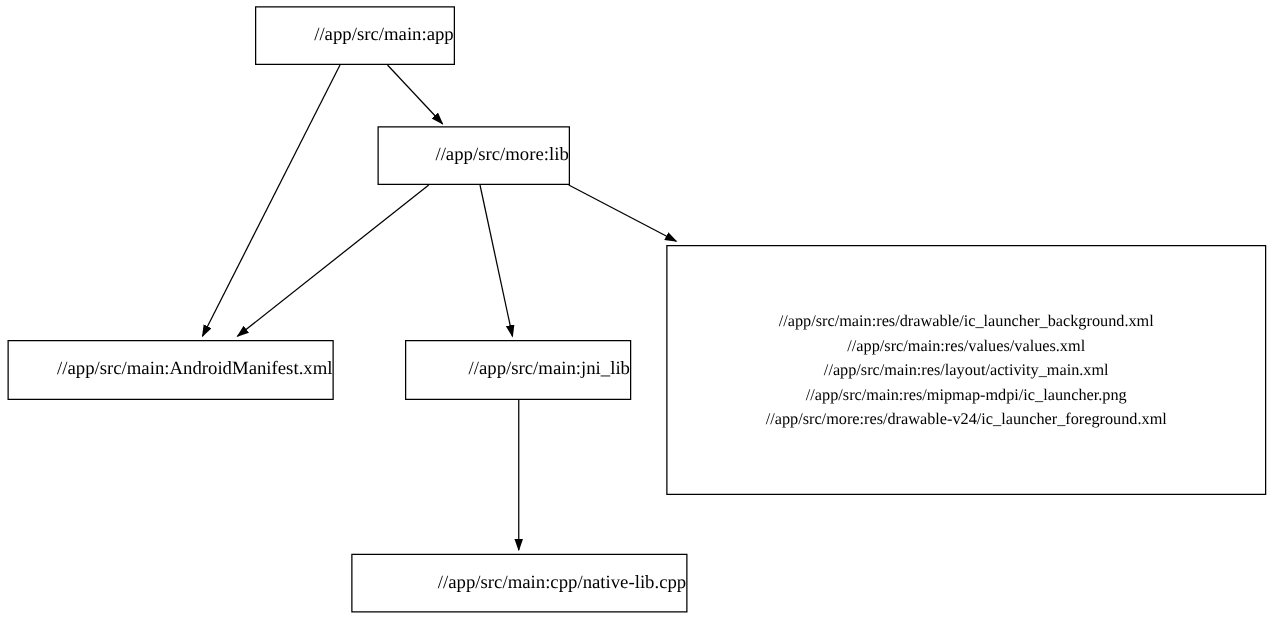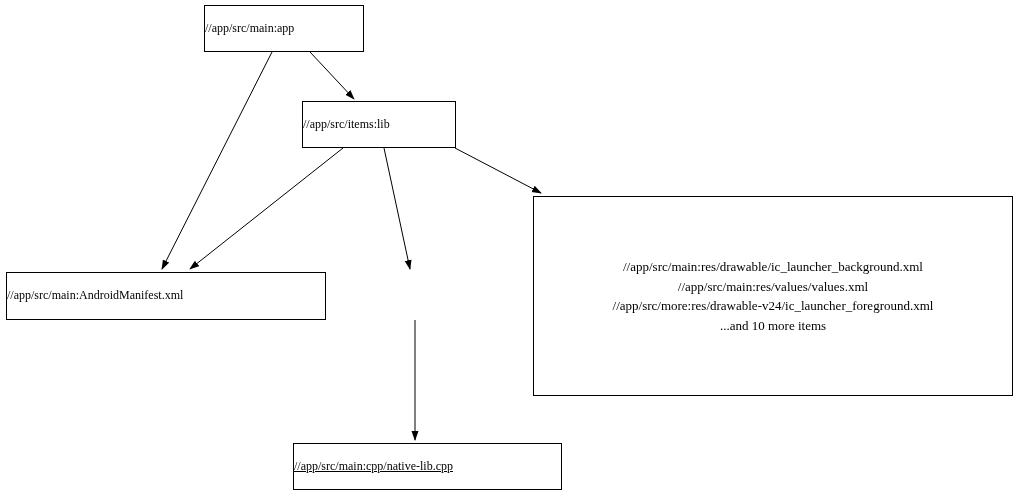--- a/index.html
+++ b/index.html
@@ -24,31 +24,31 @@
     height: 496px;
     pointer-events: none;
   }
   .node {
     position: absolute;
     box-sizing: border-box;
     border: 1px solid #000000;
     background: #ffffff;
     display: flex;
     align-items: center;
-    justify-content: flex-start;
+    justify-content: flex-end;
     text-align: center;
-    font-size: 12px;
+    font-size: 15px;
     line-height: 1.15;
     white-space: nowrap;
   }
   .node-app            { left: 204px; top: 5px;   width: 160px; height: 47px; }
   .node-lib            { left: 302px; top: 101px; width: 154px; height: 47px; }
-  .node-manifest       { left: 6px;   top: 272px; width: 320px; height: 48px; }
+  .node-manifest       { left: 6px;   top: 272px; width: 261px; height: 48px; }
   .node-jni-lib        { left: 324px; top: 272px; width: 181px; height: 48px; }
-  .node-native-lib-cpp { left: 293px; top: 443px; width: 269px; height: 47px; text-decoration: underline; }
+  .node-native-lib-cpp { left: 281px; top: 443px; width: 269px; height: 47px; }
   .node-res-group {
     left: 533px; top: 196px; width: 480px; height: 200px;
     flex-direction: column;
     font-size: 13px;
     line-height: 19.5px;
     justify-content: center;
   }
   .res-line {
     display: block;
     white-space: nowrap;
@@ -83,32 +83,36 @@
     <g>
       <line x1="415" y1="320" x2="415" y2="440" stroke="#000000" stroke-width="1" marker-end="url(#arrow)"></line>
     </g>
   </svg>
 
   <div class="node node-app">
     <span>//app/src/main:app</span>
   </div>
 
   <div class="node node-lib">
-    <span>//app/src/items:lib</span>
+    <span>//app/src/more:lib</span>
   </div>
 
   <div class="node node-manifest">
     <span>//app/src/main:AndroidManifest.xml</span>
   </div>
 
+  <div class="node node-jni-lib">
+    <span>//app/src/main:jni_lib</span>
+  </div>
 
   <div class="node node-res-group">
     <span class="res-line">//app/src/main:res/drawable/ic_launcher_background.xml</span>
     <span class="res-line">//app/src/main:res/values/values.xml</span>
+    <span class="res-line">//app/src/main:res/layout/activity_main.xml</span>
+    <span class="res-line">//app/src/main:res/mipmap-mdpi/ic_launcher.png</span>
     <span class="res-line">//app/src/more:res/drawable-v24/ic_launcher_foreground.xml</span>
-    <span class="res-line">...and 10 more items</span>
   </div>
 
   <div class="node node-native-lib-cpp">
     <span>//app/src/main:cpp/native-lib.cpp</span>
   </div>
 
 </div>
 
 </body></html>

